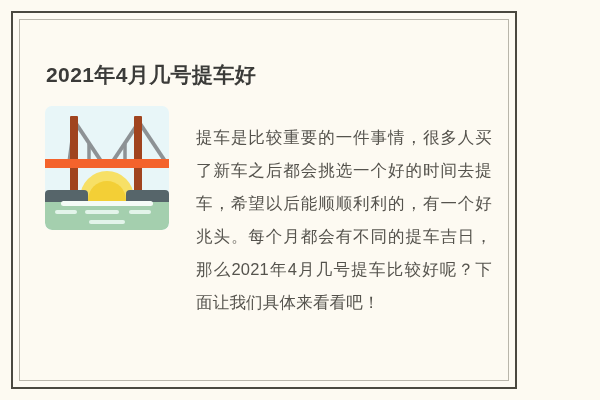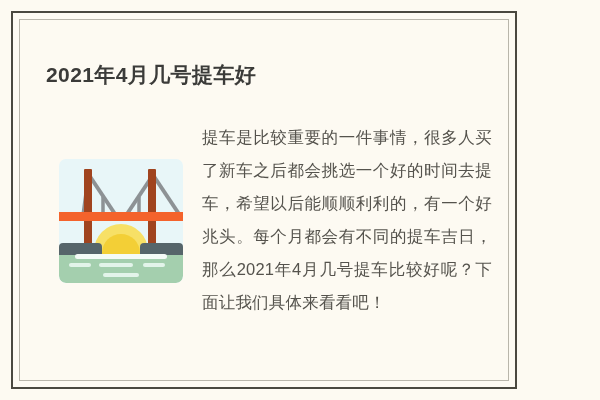--- a/index.html
+++ b/index.html
@@ -53,25 +53,26 @@
     font-size: 21px;
     line-height: 30px;
     letter-spacing: 0.4px;
     color: #3b3b39;
     white-space: nowrap;
   }
 
   
   #content-row {
     position: absolute;
-    left: 59px;
+    left: 45px;
     top: 104px;
     right: 36px;
     display: flex;
-    align-items: center;
+    align-items: flex-start;
+    gap: 8px;
   }
 
   
   #bridge-illustration {
     position: relative;
     width: 124px;
     height: 124px;
     flex: 0 0 124px;
     border-radius: 7px;
     overflow: hidden;

